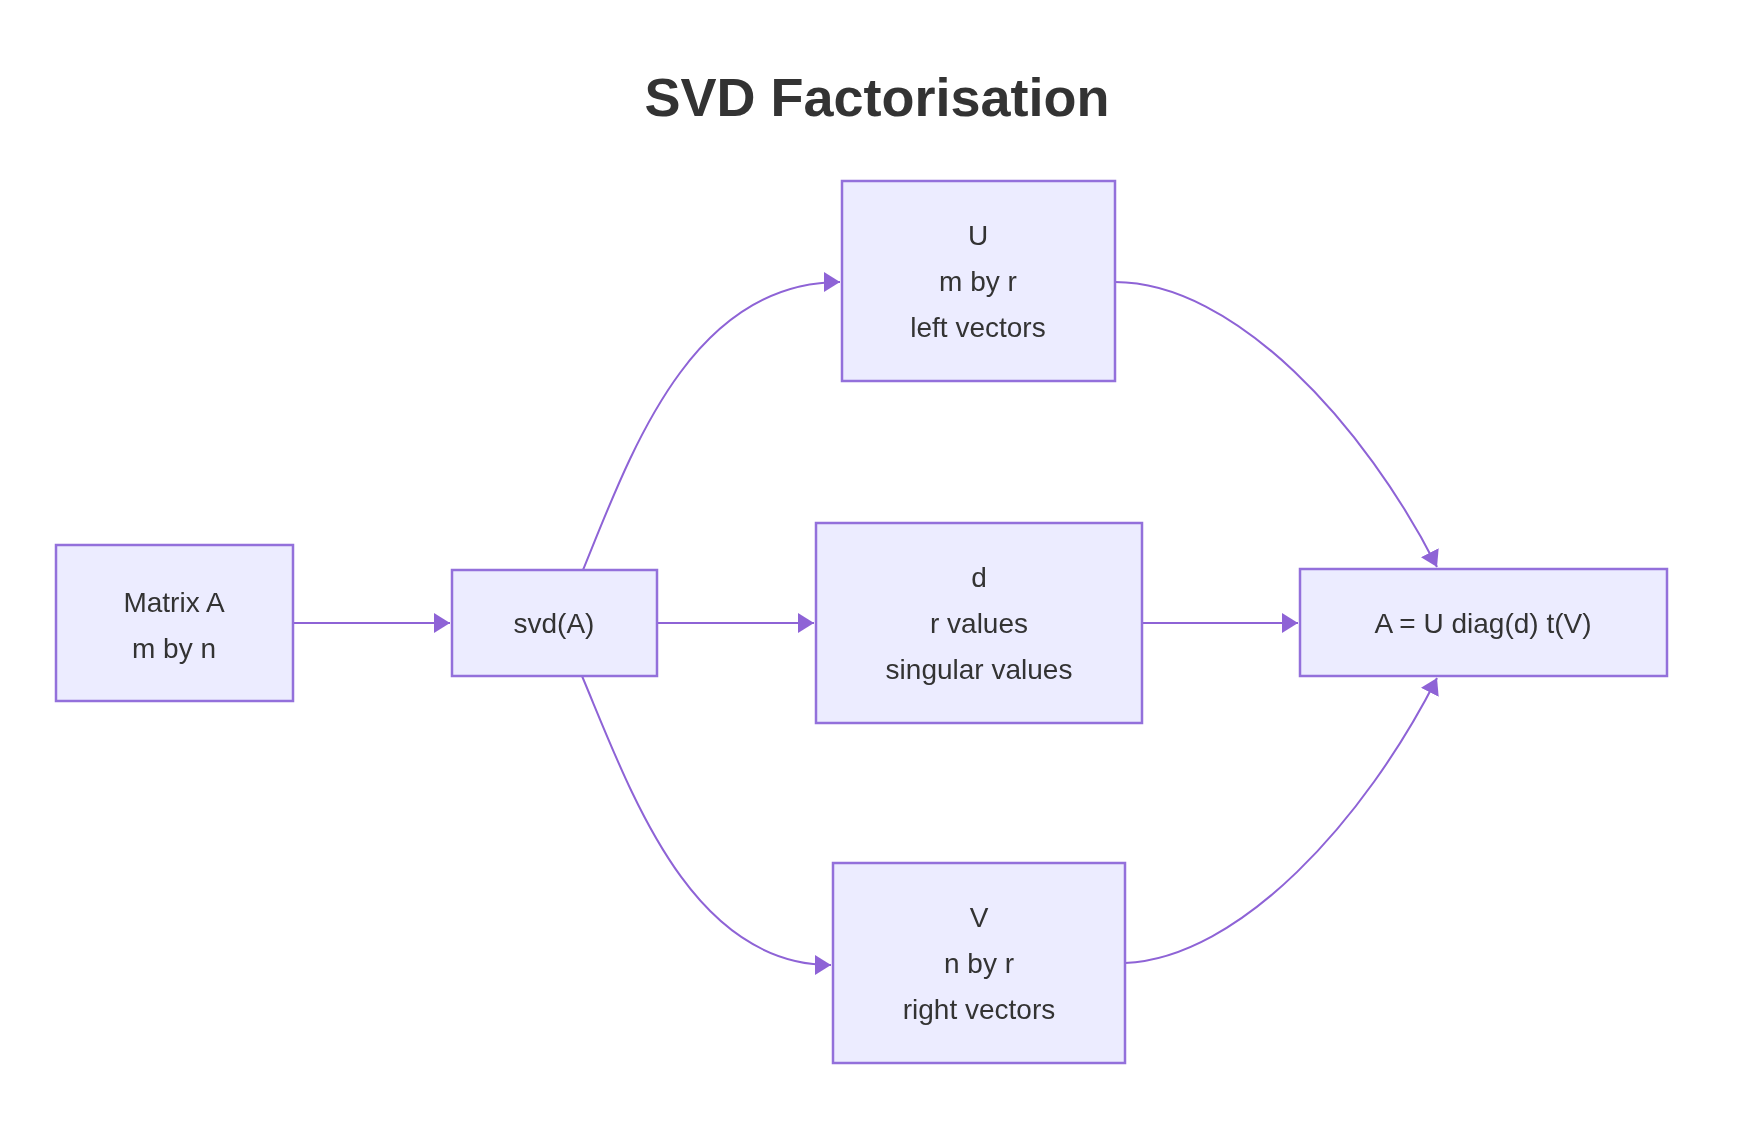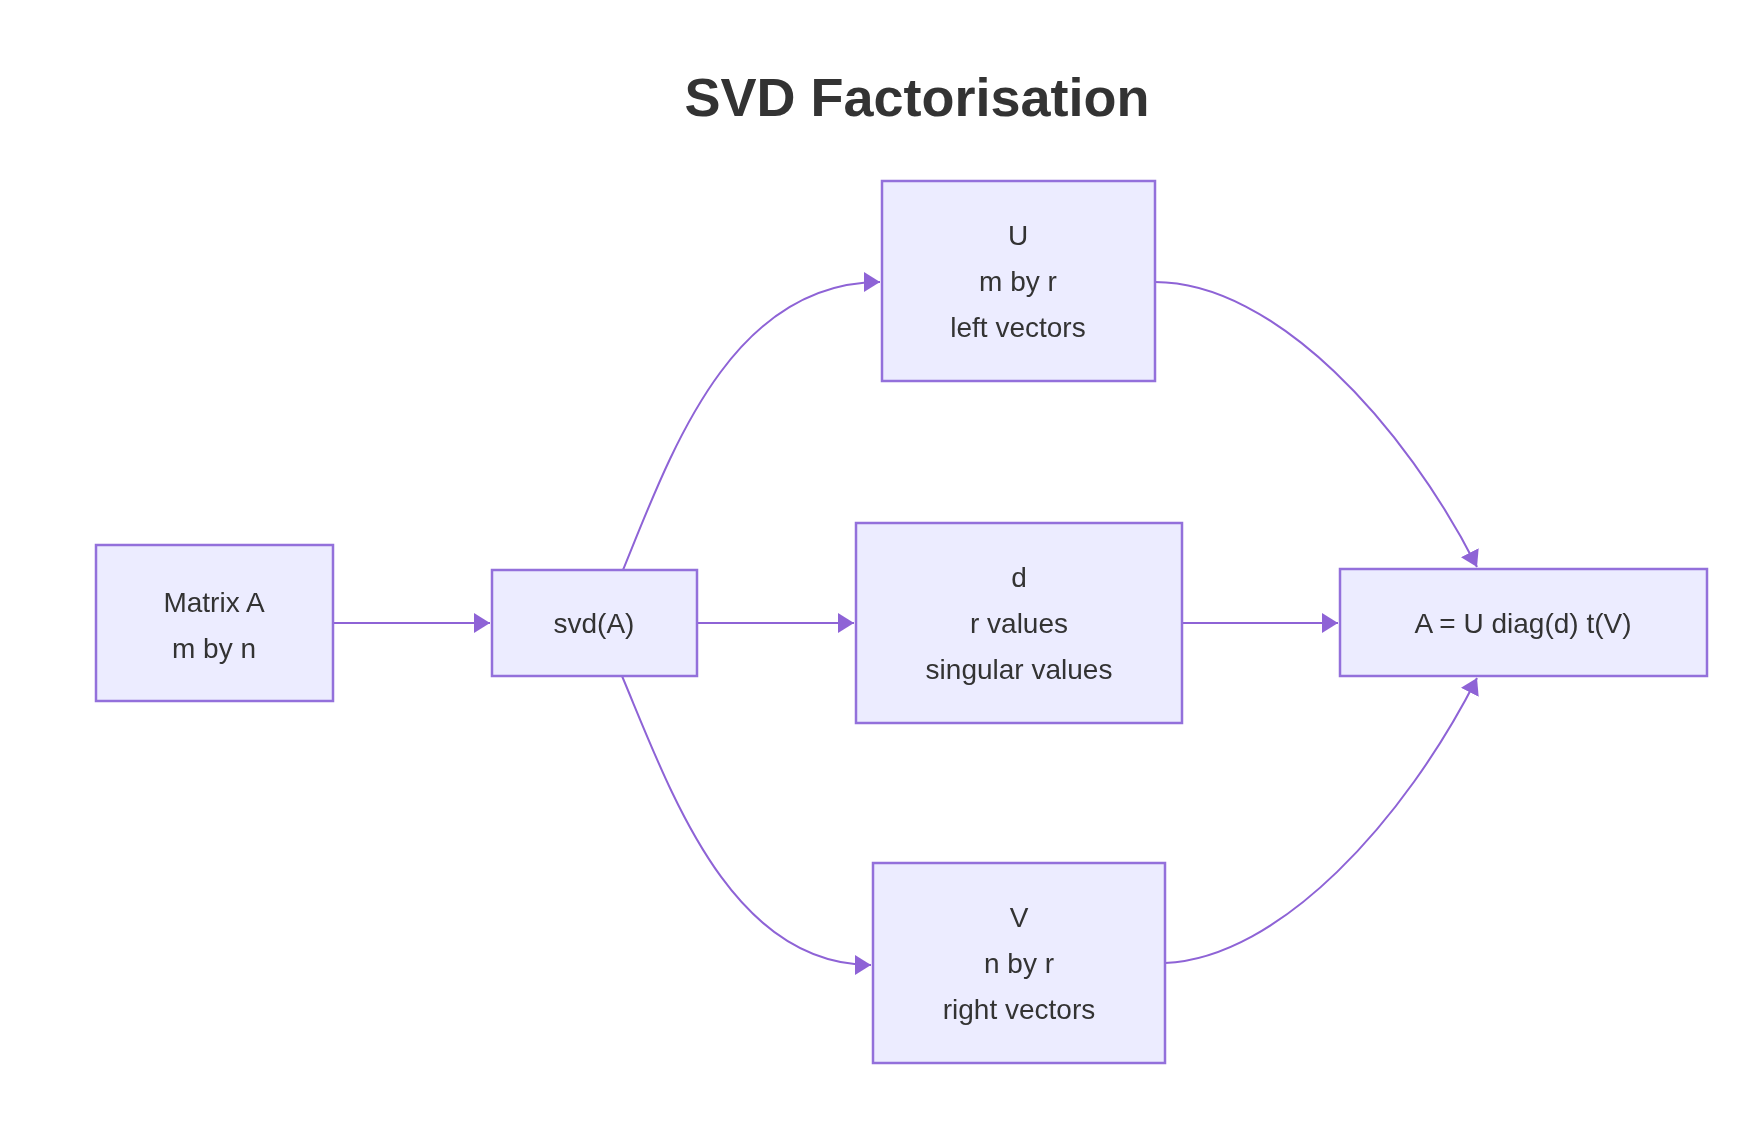--- a/index.html
+++ b/index.html
@@ -6,21 +6,20 @@
     margin: 0;
     padding: 0;
     background: var(--background, #ffffff);
   }
   .canvas {
     width: 1537px;
     height: 1130px;
     position: relative;
     background: var(--background, #ffffff);
     font-family: "Liberation Sans", sans-serif;
-    margin-left: 40px;
   }
   svg { display: block; }
   .diagram-title {
     fill: var(--text, #333333);
     font-size: 54px;
     font-weight: bold;
     font-family: "Liberation Sans", sans-serif;
     text-anchor: middle;
   }
   .node rect {

